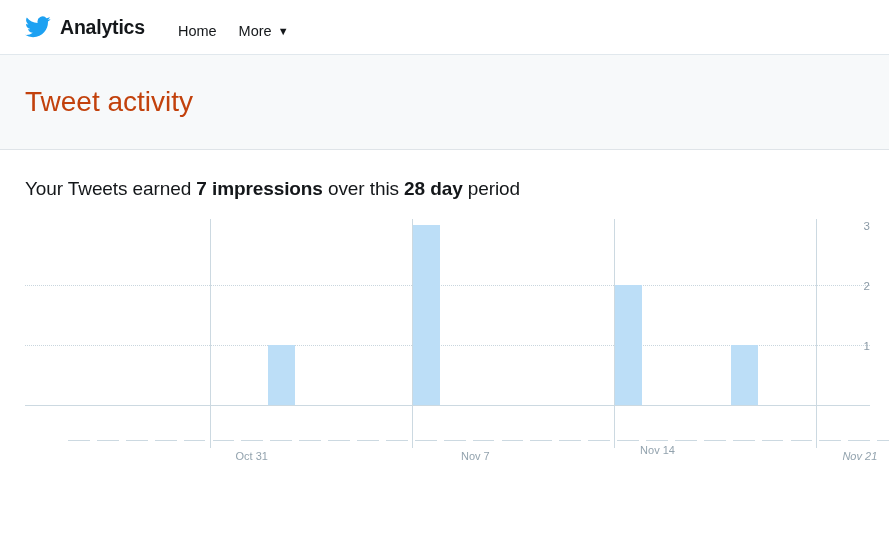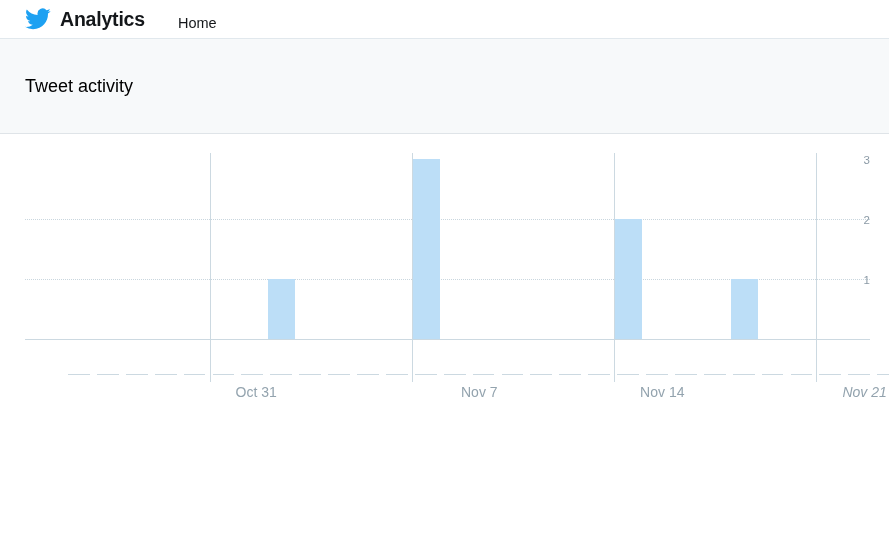--- a/index.html
+++ b/index.html
@@ -6,21 +6,21 @@
   html, body {
     width: 889px; height: 535px;
     font-family: "Liberation Sans", sans-serif;
     background: #ffffff;
     overflow: hidden;
     -webkit-font-smoothing: antialiased;
   }
 
   
   .navbar {
-    height: 39px;
+    height: 55px;
     background: #ffffff;
     border-bottom: 1px solid #e1e8ed;
     display: flex;
     align-items: center;
     padding: 0 0 0 25px;
     position: relative;
   }
   .brand { display: flex; align-items: center; gap: 9px; }
   .bird-icon { width: 26px; height: 26px; display: block; }
   .brand-name {
@@ -41,21 +41,21 @@
     display: inline-block; margin-left: 6px; font-size: 11px;
     font-weight: bold; line-height: 1;
   }
 
   
   .title-band {
     height: 95px; background: #f7f9fa;
     border-bottom: 1px solid #dfe4e8;
     display: flex; align-items: center; padding-left: 25px;
   }
-  .page-title { font-size: 18px; color: #000000; font-weight: normal; text-align: center; }
+  .page-title { font-size: 28px; color: #c2410c; font-weight: normal; text-align: center; }
 
   
   .content { padding: 0 18px 0 25px; position: relative; }
   .summary {
     font-size: 19px; color: #14171a; font-weight: normal;
     padding-top: 28px; letter-spacing: -0.1px;
   }
   .summary b { font-weight: bold; }
 
   
@@ -63,50 +63,57 @@
   .plot {
     position: absolute; left: 0; top: 0;
     width: 845px; height: 260px;
   }
   .bar { position: absolute; background: #bcdef7; }
   .ylabel {
     position: absolute; right: 0; font-size: 11.5px; color: #8b9aa6;
     transform: translateY(-50%); text-align: right; width: 20px;
   }
   .xlabel {
-    position: absolute; font-size: 14px; color: #93a3ae;
+    position: absolute; font-size: 11px; color: #93a3ae;
     white-space: nowrap;
     padding-left: 20px;
   }
 </style>
 </head>
 <body>
 
 <div class="navbar">
   <div class="brand">
     <span>
       <svg class="bird-icon" viewBox="0 0 24 24" aria-hidden="true">
         <path fill="#1da1f2" d="M23.64 4.57c-.87.39-1.8.65-2.78.77a4.85 4.85 0 0 0 2.13-2.67 9.7 9.7 0 0 1-3.08 1.17 4.84 4.84 0 0 0-8.25 4.41A13.74 13.74 0 0 1 1.67 3.15 4.84 4.84 0 0 0 3.17 9.6a4.8 4.8 0 0 1-2.19-.6v.06a4.84 4.84 0 0 0 3.88 4.74 4.9 4.9 0 0 1-2.18.08 4.84 4.84 0 0 0 4.52 3.36A9.71 9.71 0 0 1 0 19.26a13.7 13.7 0 0 0 7.43 2.18c8.92 0 13.79-7.38 13.79-13.78l-.02-.63a9.85 9.85 0 0 0 2.44-2.46z"></path>
       </svg>
     </span>
     <span class="brand-name">Analytics</span>
   </div>
   <div class="nav-tabs">
     <a class="nav-tab">
       <span>Home</span>
     </a>
+    <a class="nav-tab">
+      <span>More</span>
+      <span class="chev">▼</span>
+    </a>
   </div>
 </div>
 
 <div class="title-band">
   <h1 class="page-title">Tweet activity</h1>
 </div>
 
 <div class="content">
 
+  <div class="summary">
+    <span>Your Tweets earned </span><b>7 impressions</b><span> over this </span><b>28 day</b><span> period</span>
+  </div>
 
   <div class="chart-wrap">
     <div class="plot" id="plot">
         <div style="position: absolute; left: 0px; right: 0px; height: 0px; top: 131px; border-top: 1px dotted rgb(201, 214, 222);"></div>
         <div style="position: absolute; left: 0px; right: 0px; height: 0px; top: 71px; border-top: 1px dotted rgb(201, 214, 222);"></div>
         <div style="position: absolute; left: 0px; right: 0px; top: 191px; height: 1px; background: rgb(204, 217, 225);"></div>
         <div style="position: absolute; top: 226px; left: 43px; width: 21.9px; height: 1px; background: rgb(204, 217, 225);"></div>
         <div style="position: absolute; top: 226px; left: 71.9px; width: 21.9px; height: 1px; background: rgb(204, 217, 225);"></div>
         <div style="position: absolute; top: 226px; left: 100.8px; width: 21.9px; height: 1px; background: rgb(204, 217, 225);"></div>
         <div style="position: absolute; top: 226px; left: 129.7px; width: 21.9px; height: 1px; background: rgb(204, 217, 225);"></div>
@@ -133,21 +140,21 @@
         <div style="position: absolute; top: 226px; left: 736.6px; width: 21.9px; height: 1px; background: rgb(204, 217, 225);"></div>
         <div style="position: absolute; top: 226px; left: 765.5px; width: 21.9px; height: 1px; background: rgb(204, 217, 225);"></div>
         <div style="position: absolute; top: 226px; left: 794.4px; width: 21.9px; height: 1px; background: rgb(204, 217, 225);"></div>
         <div style="position: absolute; top: 226px; left: 823.3px; width: 21.9px; height: 1px; background: rgb(204, 217, 225);"></div>
         <div style="position: absolute; top: 226px; left: 852.2px; width: 21.9px; height: 1px; background: rgb(204, 217, 225);"></div>
         <div style="position: absolute; top: 5px; left: 184.5px; width: 1px; height: 229px; background: rgb(204, 217, 225);"></div>
         <div class="xlabel" style="left: 190.5px; top: 236px;">Oct 31</div>
         <div style="position: absolute; top: 5px; left: 386.8px; width: 1px; height: 229px; background: rgb(204, 217, 225);"></div>
         <div class="xlabel" style="left: 416px; top: 236px;">Nov 7</div>
         <div style="position: absolute; top: 5px; left: 589.1px; width: 1px; height: 229px; background: rgb(204, 217, 225);"></div>
-        <div class="xlabel" style="left: 595.1px; top: 236px;">Nov 14</div>
+        <div class="xlabel" style="left: 595.1px; top: 230px;">Nov 14</div>
         <div style="position: absolute; top: 5px; left: 791.4px; width: 1px; height: 229px; background: rgb(204, 217, 225);"></div>
         <div class="xlabel" style="left: 797.4px; top: 236px; font-style: italic;">Nov 21</div>
         <div class="bar" title="Nov 2: 1" style="left: 243.3px; width: 27px; top: 131px; height: 60px; background: rgb(188, 222, 247);"></div>
         <div class="bar" title="Nov 7: 3" style="left: 387.8px; width: 27px; top: 11px; height: 180px; background: rgb(188, 222, 247);"></div>
         <div class="bar" title="Nov 14: 2" style="left: 590.1px; width: 27px; top: 71px; height: 120px; background: rgb(188, 222, 247);"></div>
         <div class="bar" title="Nov 18: 1" style="left: 705.7px; width: 27px; top: 131px; height: 60px; background: rgb(188, 222, 247);"></div>
         <div class="ylabel" style="top: 132px;">1</div>
         <div class="ylabel" style="top: 72px;">2</div>
         <div class="ylabel" style="top: 12px;">3</div>
       </div>

